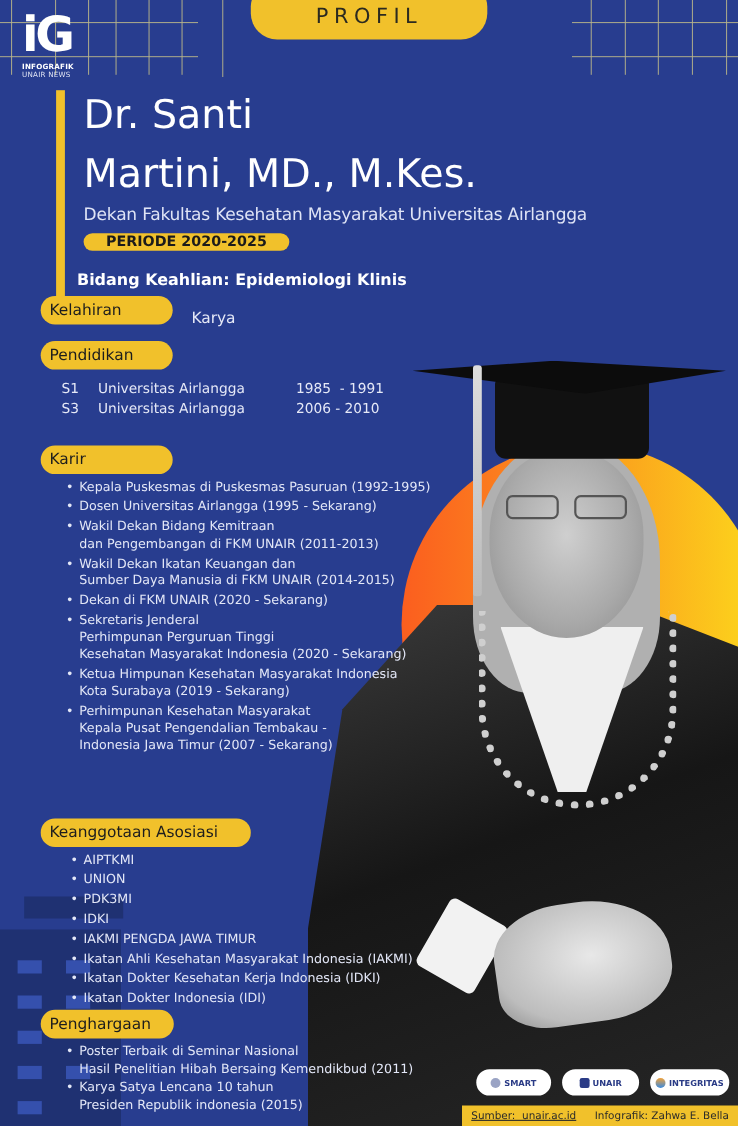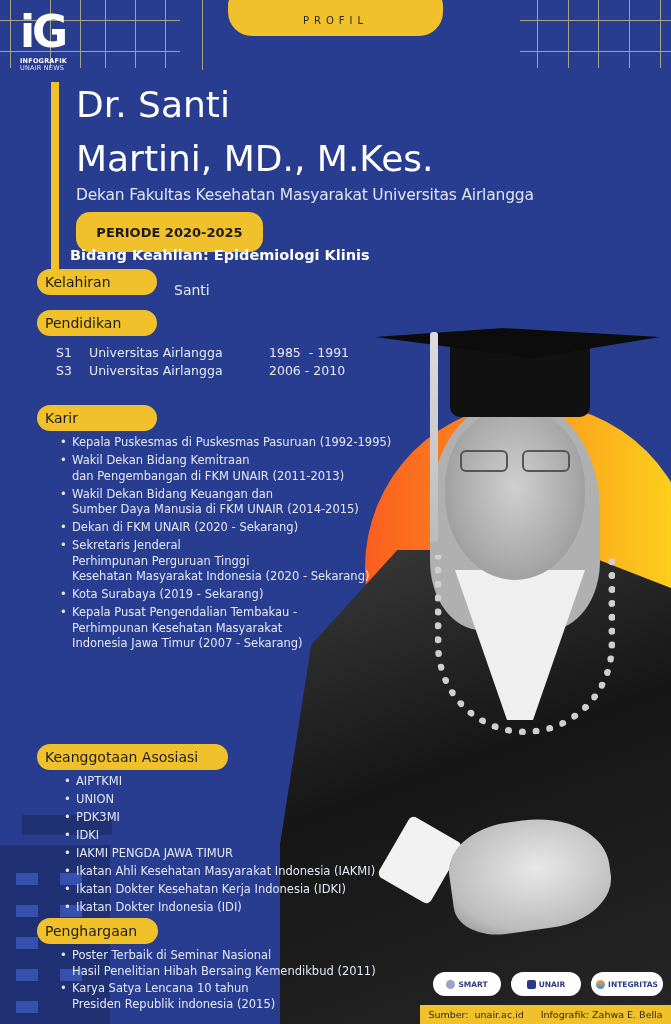--- a/index.html
+++ b/index.html
@@ -21,28 +21,28 @@
   .logo { position: absolute; left: 20px; top: 8px; width: 66px; }
   .logo-ig { font-family: "DejaVu Sans", sans-serif; font-weight: bold; font-size: 44px; line-height: 48px; color: #fff; letter-spacing: -3px; }
   .logo-sub1 { font-size: 6.5px; font-weight: bold; color: #fff; letter-spacing: 0.2px; line-height: 7px; margin-top: 2px; }
   .logo-sub2 { font-size: 6.5px; color: #dfe3f3; letter-spacing: 0.2px; line-height: 7px; }
 
   .profil-badge {
     position: absolute; left: 228px; top: -14px; width: 215px; height: 50px;
     background: #f1c12b; border-radius: 0 0 24px 24px; border-top-left-radius: 20px; border-top-right-radius: 20px;
     display: flex; align-items: flex-end; justify-content: center; padding-bottom: 10px;
   }
-  .profil-badge span { color: #2b2a20; font-size: 10px; letter-spacing: 5px; }
+  .profil-badge span { color: #2b2a20; font-size: 19px; letter-spacing: 5px; }
 
   .accent-bar { position: absolute; left: 51px; top: 82px; width: 8px; height: 188px; background: #f1c12b; }
 
   .name { position: absolute; left: 76px; top: 80px; font-size: 36px; font-weight: normal; line-height: 50px; color: #fff; font-family: "DejaVu Sans", sans-serif; }
   .name-2 { top: 134px; }
   .role { position: absolute; left: 76px; top: 186px; font-size: 15.5px; color: #dfe4f6; white-space: nowrap; letter-spacing: -0.2px; }
-  .periode { position: absolute; left: 76px; top: 212px; width: 187px; height: 40px; background: #f1c12b; border-radius: 14px; color: #1b1b1b; font-size: 13px; font-weight: bold; display: flex; align-items: center; justify-content: center; }
+  .periode { position: absolute; left: 76px; top: 212px; width: 187px; height: 16px; background: #f1c12b; border-radius: 14px; color: #1b1b1b; font-size: 13px; font-weight: bold; display: flex; align-items: center; justify-content: center; }
   .bidang { position: absolute; left: 70px; top: 247px; font-size: 14.5px; font-weight: bold; color: #fff; white-space: nowrap; }
 
   .pill { position: absolute; left: 37px; height: 26px; background: #f1c12b; border-radius: 14px; color: #1d1d1d; font-size: 14px; padding-left: 8px; display: flex; align-items: center; }
   .pill-kelahiran { top: 269px; width: 120px; }
   .pill-pendidikan { top: 310px; width: 120px; }
   .pill-karir { top: 405px; width: 120px; }
   .pill-keanggotaan { top: 744px; width: 191px; }
   .pill-penghargaan { top: 918px; width: 121px; }
 
   .kelahiran-value { position: absolute; left: 174px; top: 282px; font-size: 14px; color: #e6e9f7; }
@@ -170,21 +170,21 @@
 </div>
 
 <div class="accent-bar"></div>
 <div class="name">Dr. Santi</div>
 <div class="name name-2">Martini, MD., M.Kes.</div>
 <div class="role">Dekan Fakultas Kesehatan Masyarakat Universitas Airlangga</div>
 <div class="periode">PERIODE 2020-2025</div>
 <div class="bidang">Bidang Keahlian: Epidemiologi Klinis</div>
 
 <div class="pill pill-kelahiran">Kelahiran</div>
-<div class="kelahiran-value">Santi</div>
+<div class="kelahiran-value">Karya</div>
 
 <div class="pill pill-pendidikan">Pendidikan</div>
 <div class="edu">
   <div class="edu-row">
     <span class="edu-deg">S1</span>
     <span class="edu-uni">Universitas Airlangga</span>
     <span style="white-space:pre;">1985  - 1991</span>
   </div>
   <div class="edu-row">
     <span class="edu-deg">S3</span>
@@ -192,41 +192,45 @@
     <span>2006 - 2010</span>
   </div>
 </div>
 
 <div class="pill pill-karir">Karir</div>
 <ul class="list list-karir">
   <li>
       <span class="line">Kepala Puskesmas di Puskesmas Pasuruan (1992-1995)</span>
     </li>
   <li>
+      <span class="line">Dosen Universitas Airlangga (1995 - Sekarang)</span>
+    </li>
+  <li>
       <span class="line">Wakil Dekan Bidang Kemitraan</span>
       <span class="line">dan Pengembangan di FKM UNAIR (2011-2013)</span>
     </li>
   <li>
-      <span class="line">Wakil Dekan Bidang Keuangan dan</span>
+      <span class="line">Wakil Dekan Ikatan Keuangan dan</span>
       <span class="line">Sumber Daya Manusia di FKM UNAIR (2014-2015)</span>
     </li>
   <li>
       <span class="line">Dekan di FKM UNAIR (2020 - Sekarang)</span>
     </li>
   <li>
       <span class="line">Sekretaris Jenderal</span>
       <span class="line">Perhimpunan Perguruan Tinggi</span>
       <span class="line">Kesehatan Masyarakat Indonesia (2020 - Sekarang)</span>
     </li>
   <li>
+      <span class="line">Ketua Himpunan Kesehatan Masyarakat Indonesia</span>
       <span class="line">Kota Surabaya (2019 - Sekarang)</span>
     </li>
   <li>
+      <span class="line">Perhimpunan Kesehatan Masyarakat</span>
       <span class="line">Kepala Pusat Pengendalian Tembakau -</span>
-      <span class="line">Perhimpunan Kesehatan Masyarakat</span>
       <span class="line">Indonesia Jawa Timur (2007 - Sekarang)</span>
     </li>
 </ul>
 
 <div class="pill pill-keanggotaan">Keanggotaan Asosiasi</div>
 <ul class="list list-keanggotaan">
   <li>AIPTKMI</li>
   <li>UNION</li>
   <li>PDK3MI</li>
   <li>IDKI</li>
@@ -257,15 +261,15 @@
     <span class="ico" style="background:#2a3b86;border-radius:2px;"></span>
     <span>UNAIR</span>
   </div>
   <div class="sponsor">
     <span class="ico" style="background:linear-gradient(#f2a23a,#3a8be0);"></span>
     <span>INTEGRITAS</span>
   </div>
 </div>
 
 <div class="footer">
-  <span style="white-space:pre;">Sumber:  unair.ac.id</span>
+  <span style="white-space:pre;text-decoration:underline;">Sumber:  unair.ac.id</span>
   <span>Infografik: Zahwa E. Bella</span>
 </div>
 
 </body></html>

